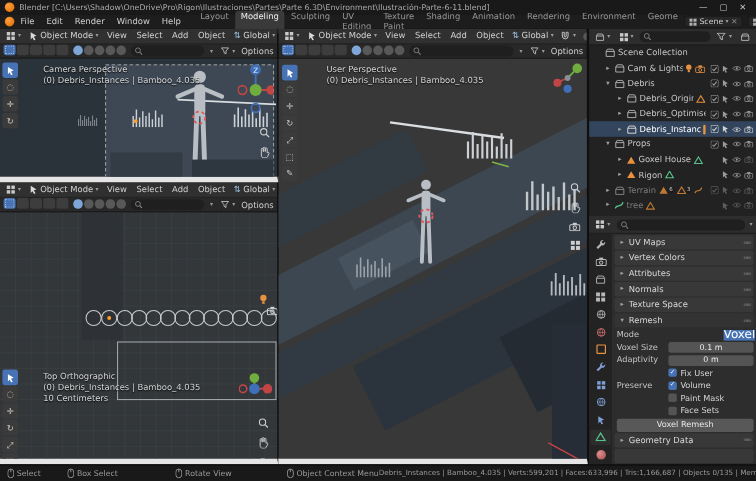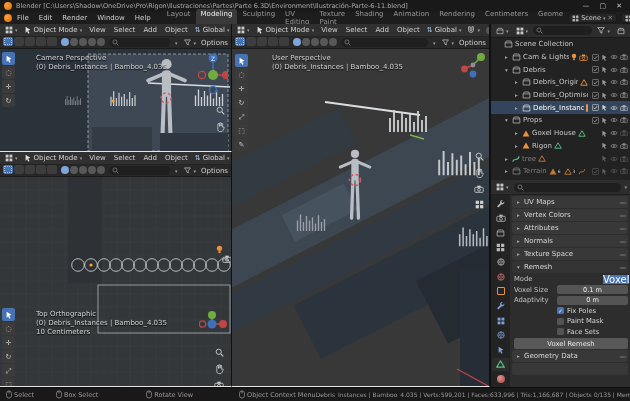--- a/index.html
+++ b/index.html
@@ -30,21 +30,21 @@
   .hb{display:inline-flex;align-items:center;gap:2px;color:#d2d2d2;font-size:7px;padding:0 2px;}
   .hm{color:#cfcfcf;font-size:7px;padding:0 3px;}
   .dd{font-size:5px;color:#9a9a9a;}
   .sm{width:10px;height:9px;background:#3d3d3d;border-radius:2px;display:inline-block;margin-right:1px;}
   .sm.active{background:#4772b3;outline:1px dotted #9db8dd;outline-offset:-2px;}
   .vt{width:8px;height:8px;border-radius:50%;background:#585858;display:inline-block;margin-right:1px;}
   .srch{flex:1 1 30px;min-width:24px;height:9px;background:#1f1f1f;border-radius:5px;display:flex;align-items:center;padding:0 3px;color:#8a8a8a;}
   .optlbl{color:#cfcfcf;font-size:7px;flex:none;}
 
   
-  .vp{position:absolute;overflow:hidden;border-right:1px solid #101010;border-bottom:1px solid #e5e5e5;}
+  .vp{position:absolute;overflow:hidden;border-right:1px solid #101010;border-bottom:5px solid #e5e5e5;}
   #vp-cam{left:0;top:24px;width:232px;height:128px;}
   #vp-top{left:0;top:152px;width:232px;height:235px;}
   #vp-user{left:232px;top:24px;width:258px;height:363px;}
   .vpcanvas{position:absolute;left:0;right:0;bottom:0;}
   .ovl{position:absolute;left:36px;color:#d6d6d6;text-shadow:0 1px 1px #000;font-size:7px;line-height:9px;pointer-events:none;}
   .toolcol{position:absolute;left:2px;display:flex;flex-direction:column;gap:1px;}
   .tbtn{width:13px;height:13px;background:#3b3b3b;border-radius:2px;display:flex;align-items:center;justify-content:center;color:#c9c9c9;}
   .tbtn.active{background:#4772b3;color:#fff;}
   .navicons{position:absolute;display:flex;flex-direction:column;gap:7px;align-items:center;color:#cfcfcf;}
 
@@ -187,21 +187,21 @@
   <span class="menu">Help</span>
   <span class="wstabs">
     <span class="wstab">Layout</span>
     <span class="wstab active">Modeling</span>
     <span class="wstab">Sculpting</span>
     <span class="wstab">UV Editing</span>
     <span class="wstab">Texture Paint</span>
     <span class="wstab">Shading</span>
     <span class="wstab">Animation</span>
     <span class="wstab">Rendering</span>
-    <span class="wstab">Centimeters</span>
+    <span class="wstab">Environment</span>
     <span class="wstab">Geome</span>
   </span>
   <span class="topwidgets">
     <span class="pill">
       <svg class="i" width="7" height="7" color="#b0b0b0">
           <use href="#s-grid"></use>
         </svg>
       <span>Scene</span>
       <span class="dd">▾</span>
         <span style="color:#8a8a8a">✕</span>
@@ -760,63 +760,63 @@
           <use href="#s-eye"></use>
         </svg>
       <svg class="i" width="8" height="6">
           <use href="#s-cam"></use>
         </svg>
     </span>
   </div>
 
   <div class="orow muted" style="padding-left:12px">
     <span class="tw">▸</span>
+    <svg class="i" width="9" height="8" color="#8a8a8a">
+        <use href="#s-box"></use>
+      </svg>
+    <span class="olbl">Terrain</span>
+    <svg class="i" width="8" height="7" color="#c07a35">
+        <use href="#s-tri"></use>
+      </svg>
+      <span class="badge">6</span>
+    <svg class="i" width="8" height="7" color="#c07a35">
+        <use href="#s-trio"></use>
+      </svg>
+      <span class="badge">3</span>
+    <svg class="i" width="8" height="7" color="#c07a35">
+        <use href="#s-curve"></use>
+      </svg>
+    <span class="ofill"></span>
+    <span class="oright mut">
+      <svg class="i" width="7" height="7">
+          <use href="#s-chk"></use>
+        </svg>
+      <svg class="i" width="7" height="7">
+          <use href="#s-cur"></use>
+        </svg>
+      <svg class="i" width="8" height="6">
+          <use href="#s-eye"></use>
+        </svg>
+      <svg class="i" width="8" height="6">
+          <use href="#s-cam"></use>
+        </svg>
+    </span>
+  </div>
+
+  <div class="orow muted" style="padding-left:12px">
+    <span class="tw">▸</span>
     <svg class="i" width="8" height="8" color="#58c08a">
         <use href="#s-curve"></use>
       </svg>
     <span class="olbl">tree</span>
     <svg class="i" width="8" height="7" color="#c07a35">
         <use href="#s-trio"></use>
       </svg>
     <span class="ofill"></span>
     <span class="oright mut">
-      <svg class="i" width="7" height="7">
-          <use href="#s-cur"></use>
-        </svg>
-      <svg class="i" width="8" height="6">
-          <use href="#s-eye"></use>
-        </svg>
-      <svg class="i" width="8" height="6">
-          <use href="#s-cam"></use>
-        </svg>
-    </span>
-  </div>
-
-  <div class="orow muted" style="padding-left:12px">
-    <span class="tw">▸</span>
-    <svg class="i" width="9" height="8" color="#8a8a8a">
-        <use href="#s-box"></use>
-      </svg>
-    <span class="olbl">Terrain</span>
-    <svg class="i" width="8" height="7" color="#c07a35">
-        <use href="#s-tri"></use>
-      </svg>
-      <span class="badge">6</span>
-    <svg class="i" width="8" height="7" color="#c07a35">
-        <use href="#s-trio"></use>
-      </svg>
-      <span class="badge">3</span>
-    <svg class="i" width="8" height="7" color="#c07a35">
-        <use href="#s-curve"></use>
-      </svg>
-    <span class="ofill"></span>
-    <span class="oright mut">
-      <svg class="i" width="7" height="7">
-          <use href="#s-chk"></use>
-        </svg>
       <svg class="i" width="7" height="7">
           <use href="#s-cur"></use>
         </svg>
       <svg class="i" width="8" height="6">
           <use href="#s-eye"></use>
         </svg>
       <svg class="i" width="8" height="6">
           <use href="#s-cam"></use>
         </svg>
     </span>
@@ -954,21 +954,28 @@
     <div class="prow">
       <span class="plab">Adaptivity</span>
       <span class="pw">
           <span class="field">0 m</span>
         </span>
     </div>
     <div class="prow">
       <span class="plab"></span>
       <span class="pw">
           <span class="cb on">✓</span>
-          <span class="cblab">Fix Poles</span>
+          <span class="cblab">Fix User</span>
+        </span>
+    </div>
+    <div class="prow">
+      <span class="plab">Preserve</span>
+      <span class="pw">
+          <span class="cb on">✓</span>
+          <span class="cblab">Volume</span>
         </span>
     </div>
     <div class="prow">
       <span class="plab"></span>
       <span class="pw">
           <span class="cb"></span>
           <span class="cblab">Paint Mask</span>
         </span>
     </div>
     <div class="prow">

